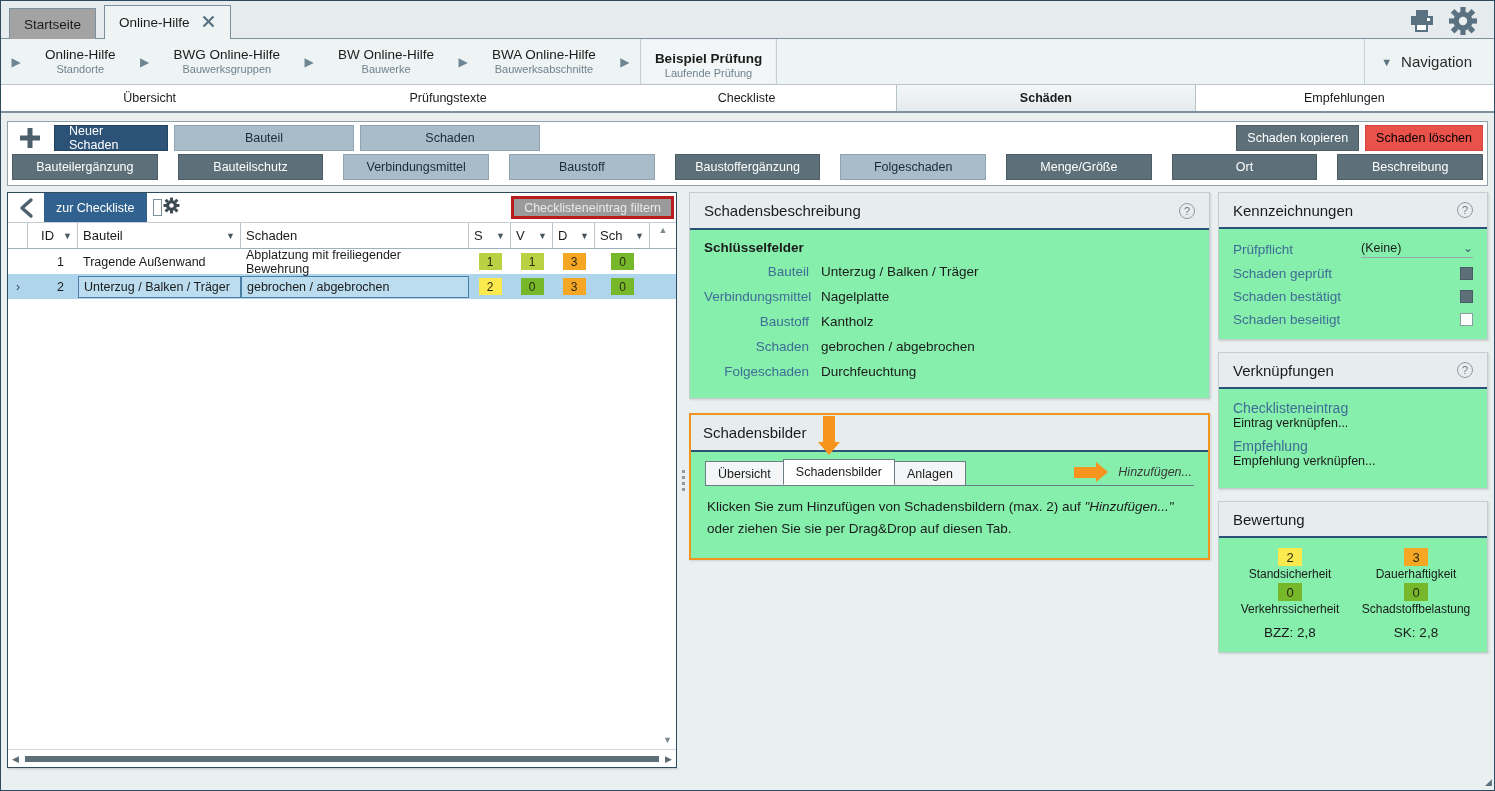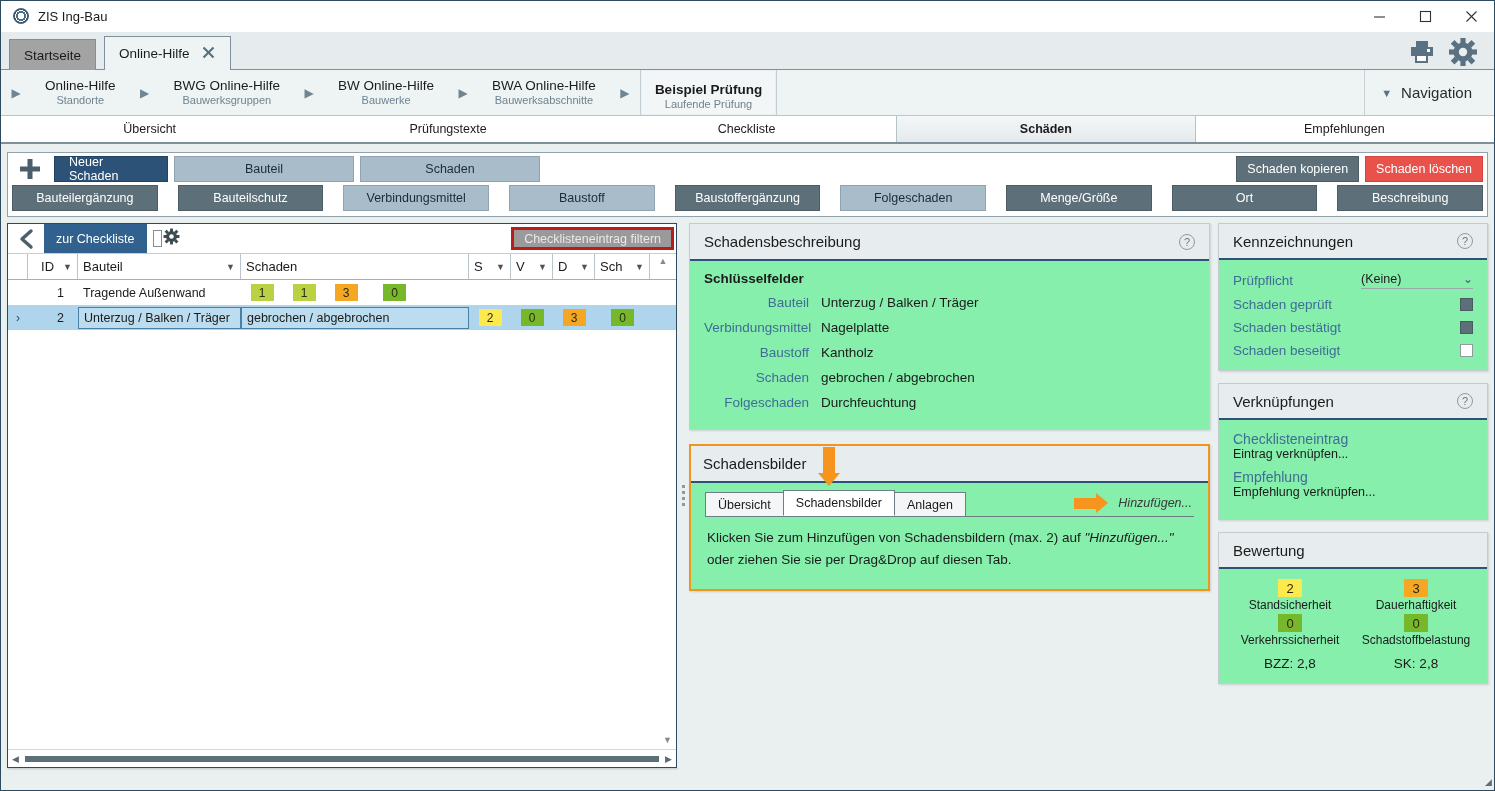--- a/index.html
+++ b/index.html
@@ -142,21 +142,21 @@
     font-size: 26px; line-height: 0; font-weight: 300;
   }
   .btn {
     display: flex; align-items: center; justify-content: center;
     font-size: 12.5px; border: 1px solid #8c9ba3;
     color: #ffffff; user-select: none;
   }
   .btn.primary { background: #2d5277; border-color: #24435f; color: #fff; padding: 0 14px; }
   .btn.light { background: #a9bcc9; color: #1b2b36; border-color: #8fa3b1; }
   .btn.dark  { background: #5d7079; color: #ffffff; border-color: #4c5d65; }
-  .btn.danger { background: #e8524a; color: #ffffff; border-color: #d3453e; padding: 0 10px; }
+  .btn.danger { background: #e8524a; color: #000000; border-color: #d3453e; padding: 0 10px; }
   .btn.neutral { background: #5d7079; color: #ffffff; border-color: #4c5d65; padding: 0 10px; }
   .cmd-spacer { flex: 1; }
   .row2 { gap: 20px; border-radius: 6px; }
   .row2 .btn { flex: 1; }
 
   
   .body {
     flex: 1; display: flex;
     margin: 6px 6px 6px 6px;
     gap: 0;
@@ -362,41 +362,20 @@
     display: flex; align-items: center; justify-content: flex-end;
     padding-right: 3px; background: #eaeff0;
   }
   .resize-grip { color: #5d7079; font-size: 9px; letter-spacing: -1px; }
 </style>
 </head>
 <body>
 
 <div class="app">
 
-  <div class="titlebar">
-    <div class="title-logo"></div>
-    <div class="title-text">ZIS Ing-Bau</div>
-    <div class="title-spacer"></div>
-    <div class="win-btn">
-      <svg width="13" height="13" viewBox="0 0 13 13">
-          <line x1="1" y1="7" x2="12" y2="7" stroke="#333" stroke-width="1.1"></line>
-        </svg>
-    </div>
-    <div class="win-btn">
-      <svg width="13" height="13" viewBox="0 0 13 13">
-          <rect x="1.5" y="1.5" width="10" height="10" fill="none" stroke="#333" stroke-width="1.1"></rect>
-        </svg>
-    </div>
-    <div class="win-btn">
-      <svg width="13" height="13" viewBox="0 0 13 13">
-          <line x1="1.5" y1="1.5" x2="11.5" y2="11.5" stroke="#333" stroke-width="1.1"></line>
-          <line x1="11.5" y1="1.5" x2="1.5" y2="11.5" stroke="#333" stroke-width="1.1"></line>
-        </svg>
-    </div>
-  </div>
 
   <div class="tabstrip">
     <div class="tab">
       <span>Startseite</span>
     </div>
     <div class="tab active">
       <span>Online-Hilfe</span>
       <span class="tab-close">
         <svg width="15" height="15" viewBox="0 0 15 15">
             <line x1="2.5" y1="2.5" x2="12.5" y2="12.5" stroke="#56707f" stroke-width="2.1"></line>
@@ -606,20 +585,21 @@
           <span class="ft">▼</span>
         </div>
         <div class="gh-scrollcap">▲</div>
       </div>
 
       <div class="grid-rows">
         <div class="grow">
           <div class="gc gc-ind"></div>
           <div class="gc gc-id">1</div>
           <div class="gc gc-bauteil">Tragende Außenwand</div>
+          <div class="gc gc-schaden">Abplatzung mit freiliegender Bewehrung</div>
           <div class="gc gc-num">
               <span class="badge" id="b00" style="background: rgb(185, 209, 67);">1</span>
             </div>
           <div class="gc gc-num">
               <span class="badge" id="b01" style="background: rgb(185, 209, 67);">1</span>
             </div>
           <div class="gc gc-num">
               <span class="badge" id="b02" style="background: rgb(245, 166, 35);">3</span>
             </div>
           <div class="gc gc-num wide">

